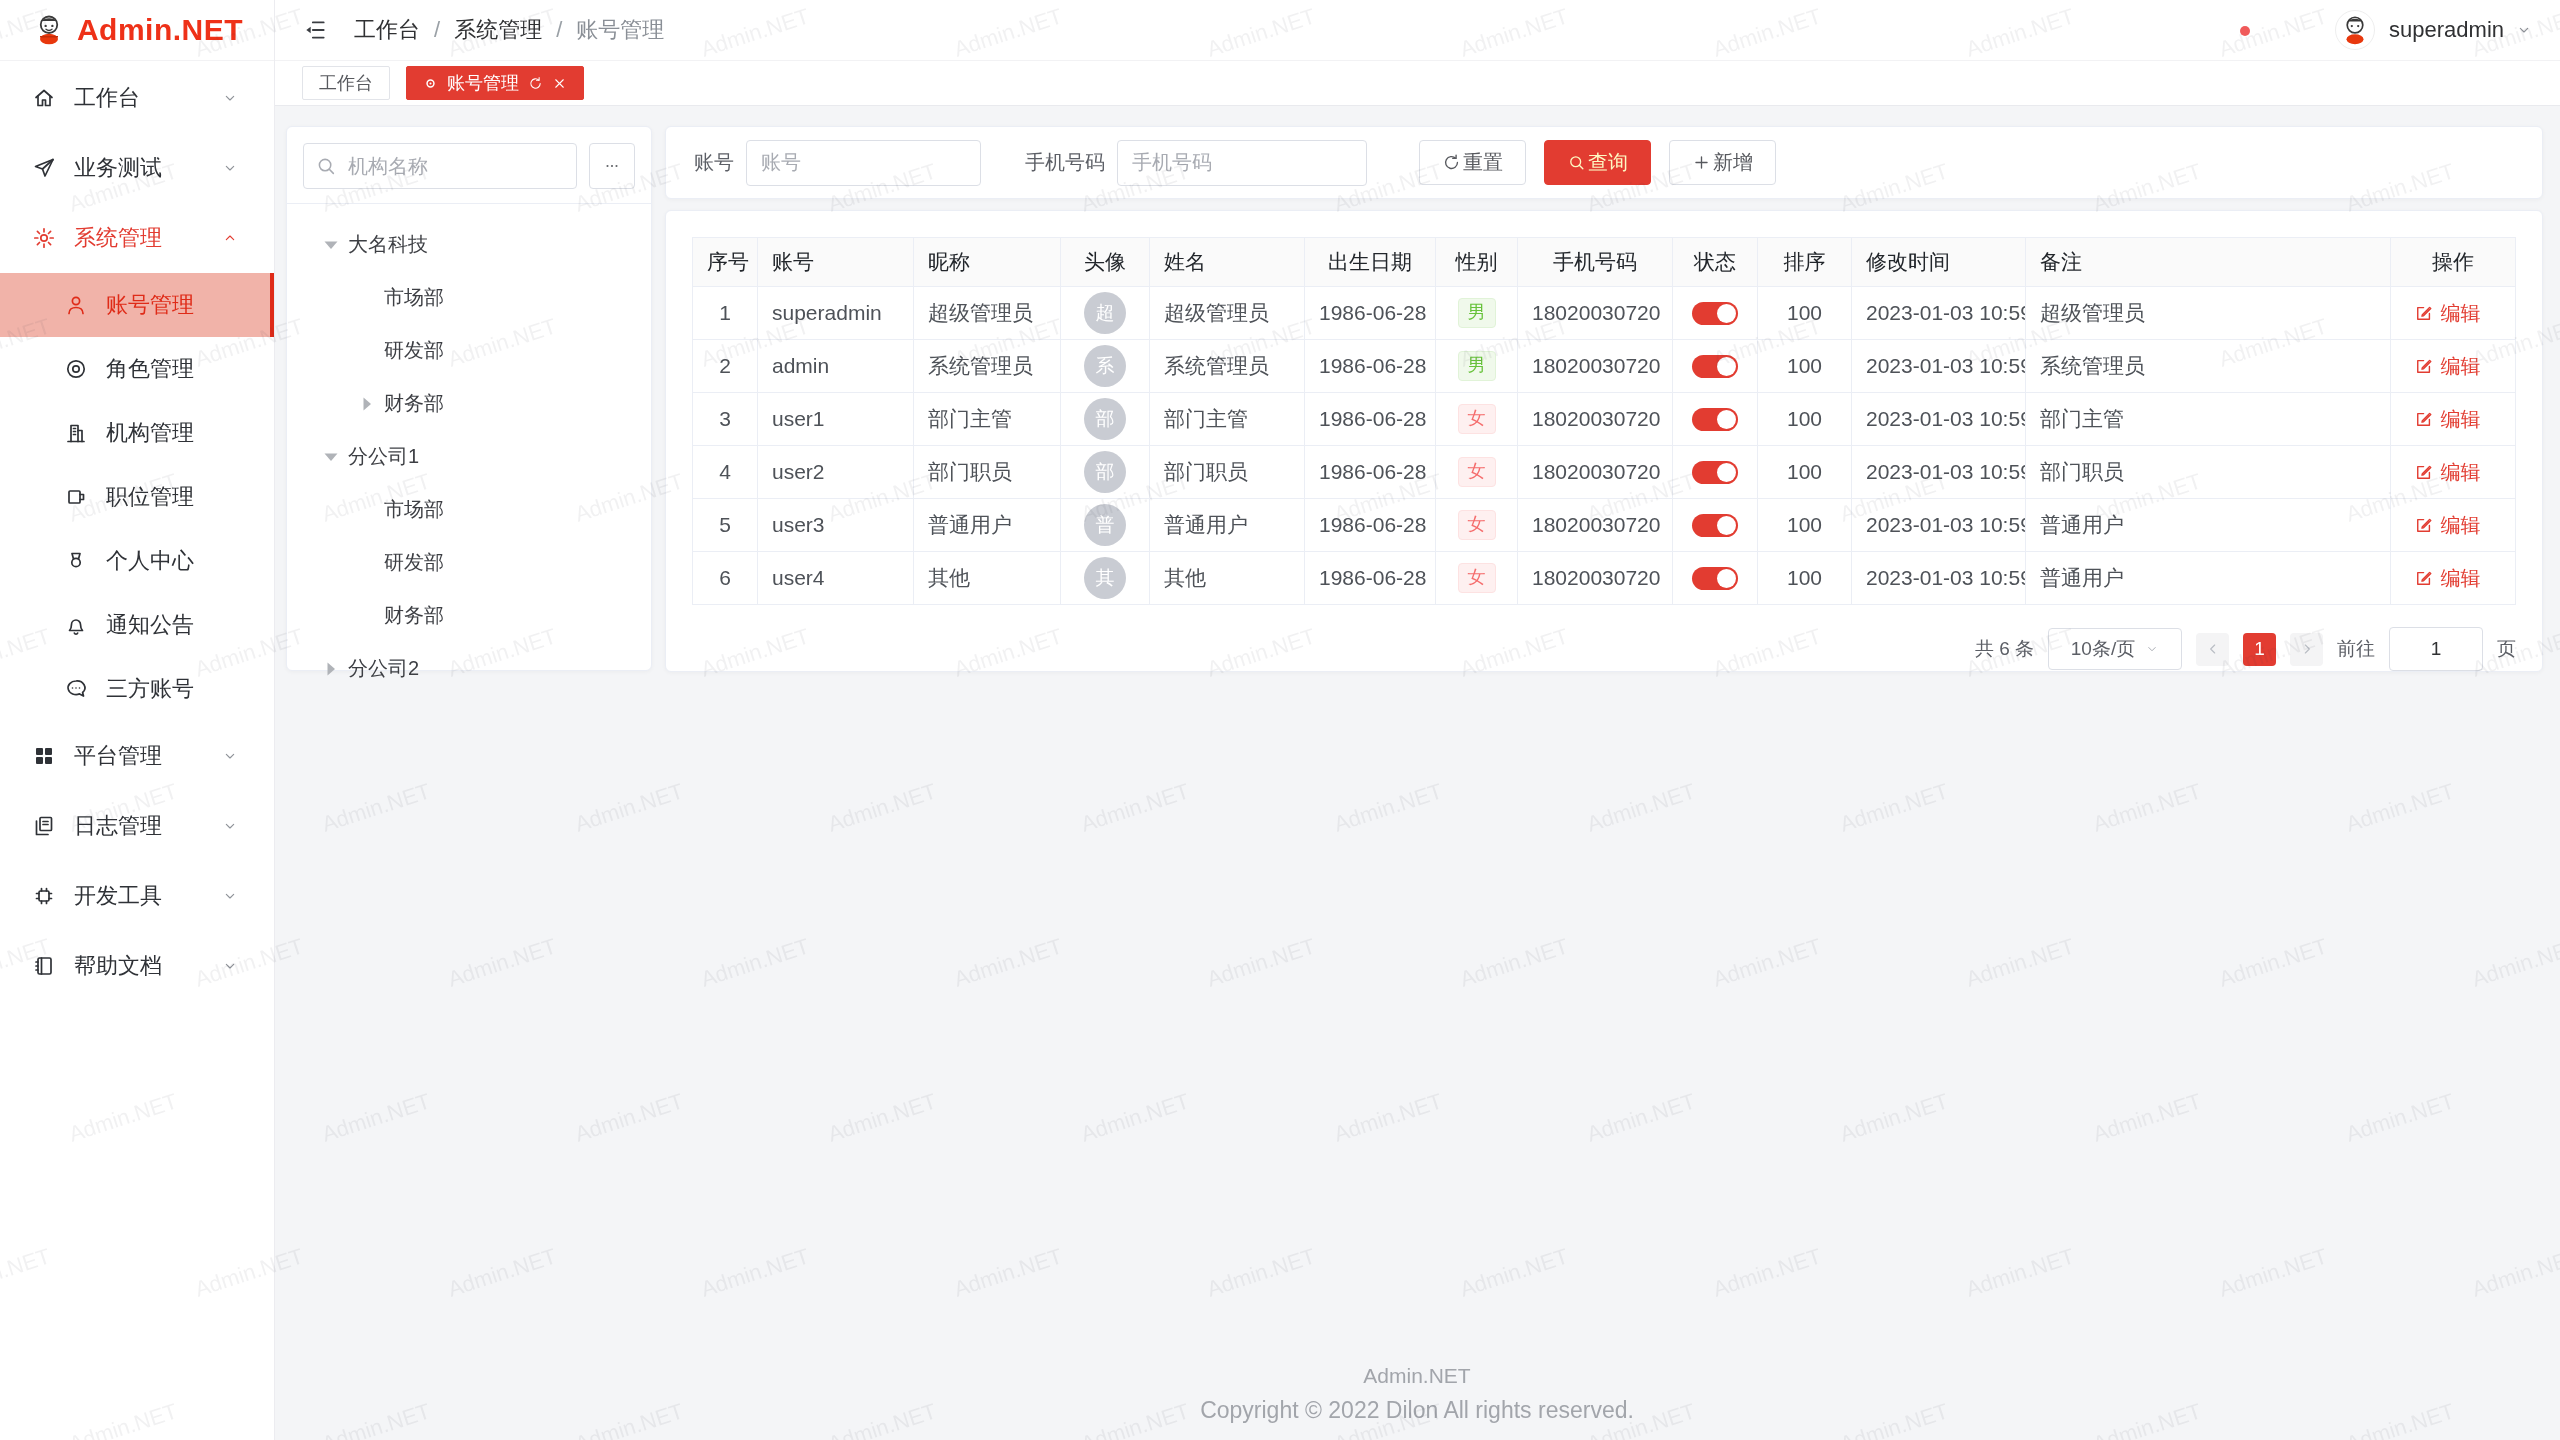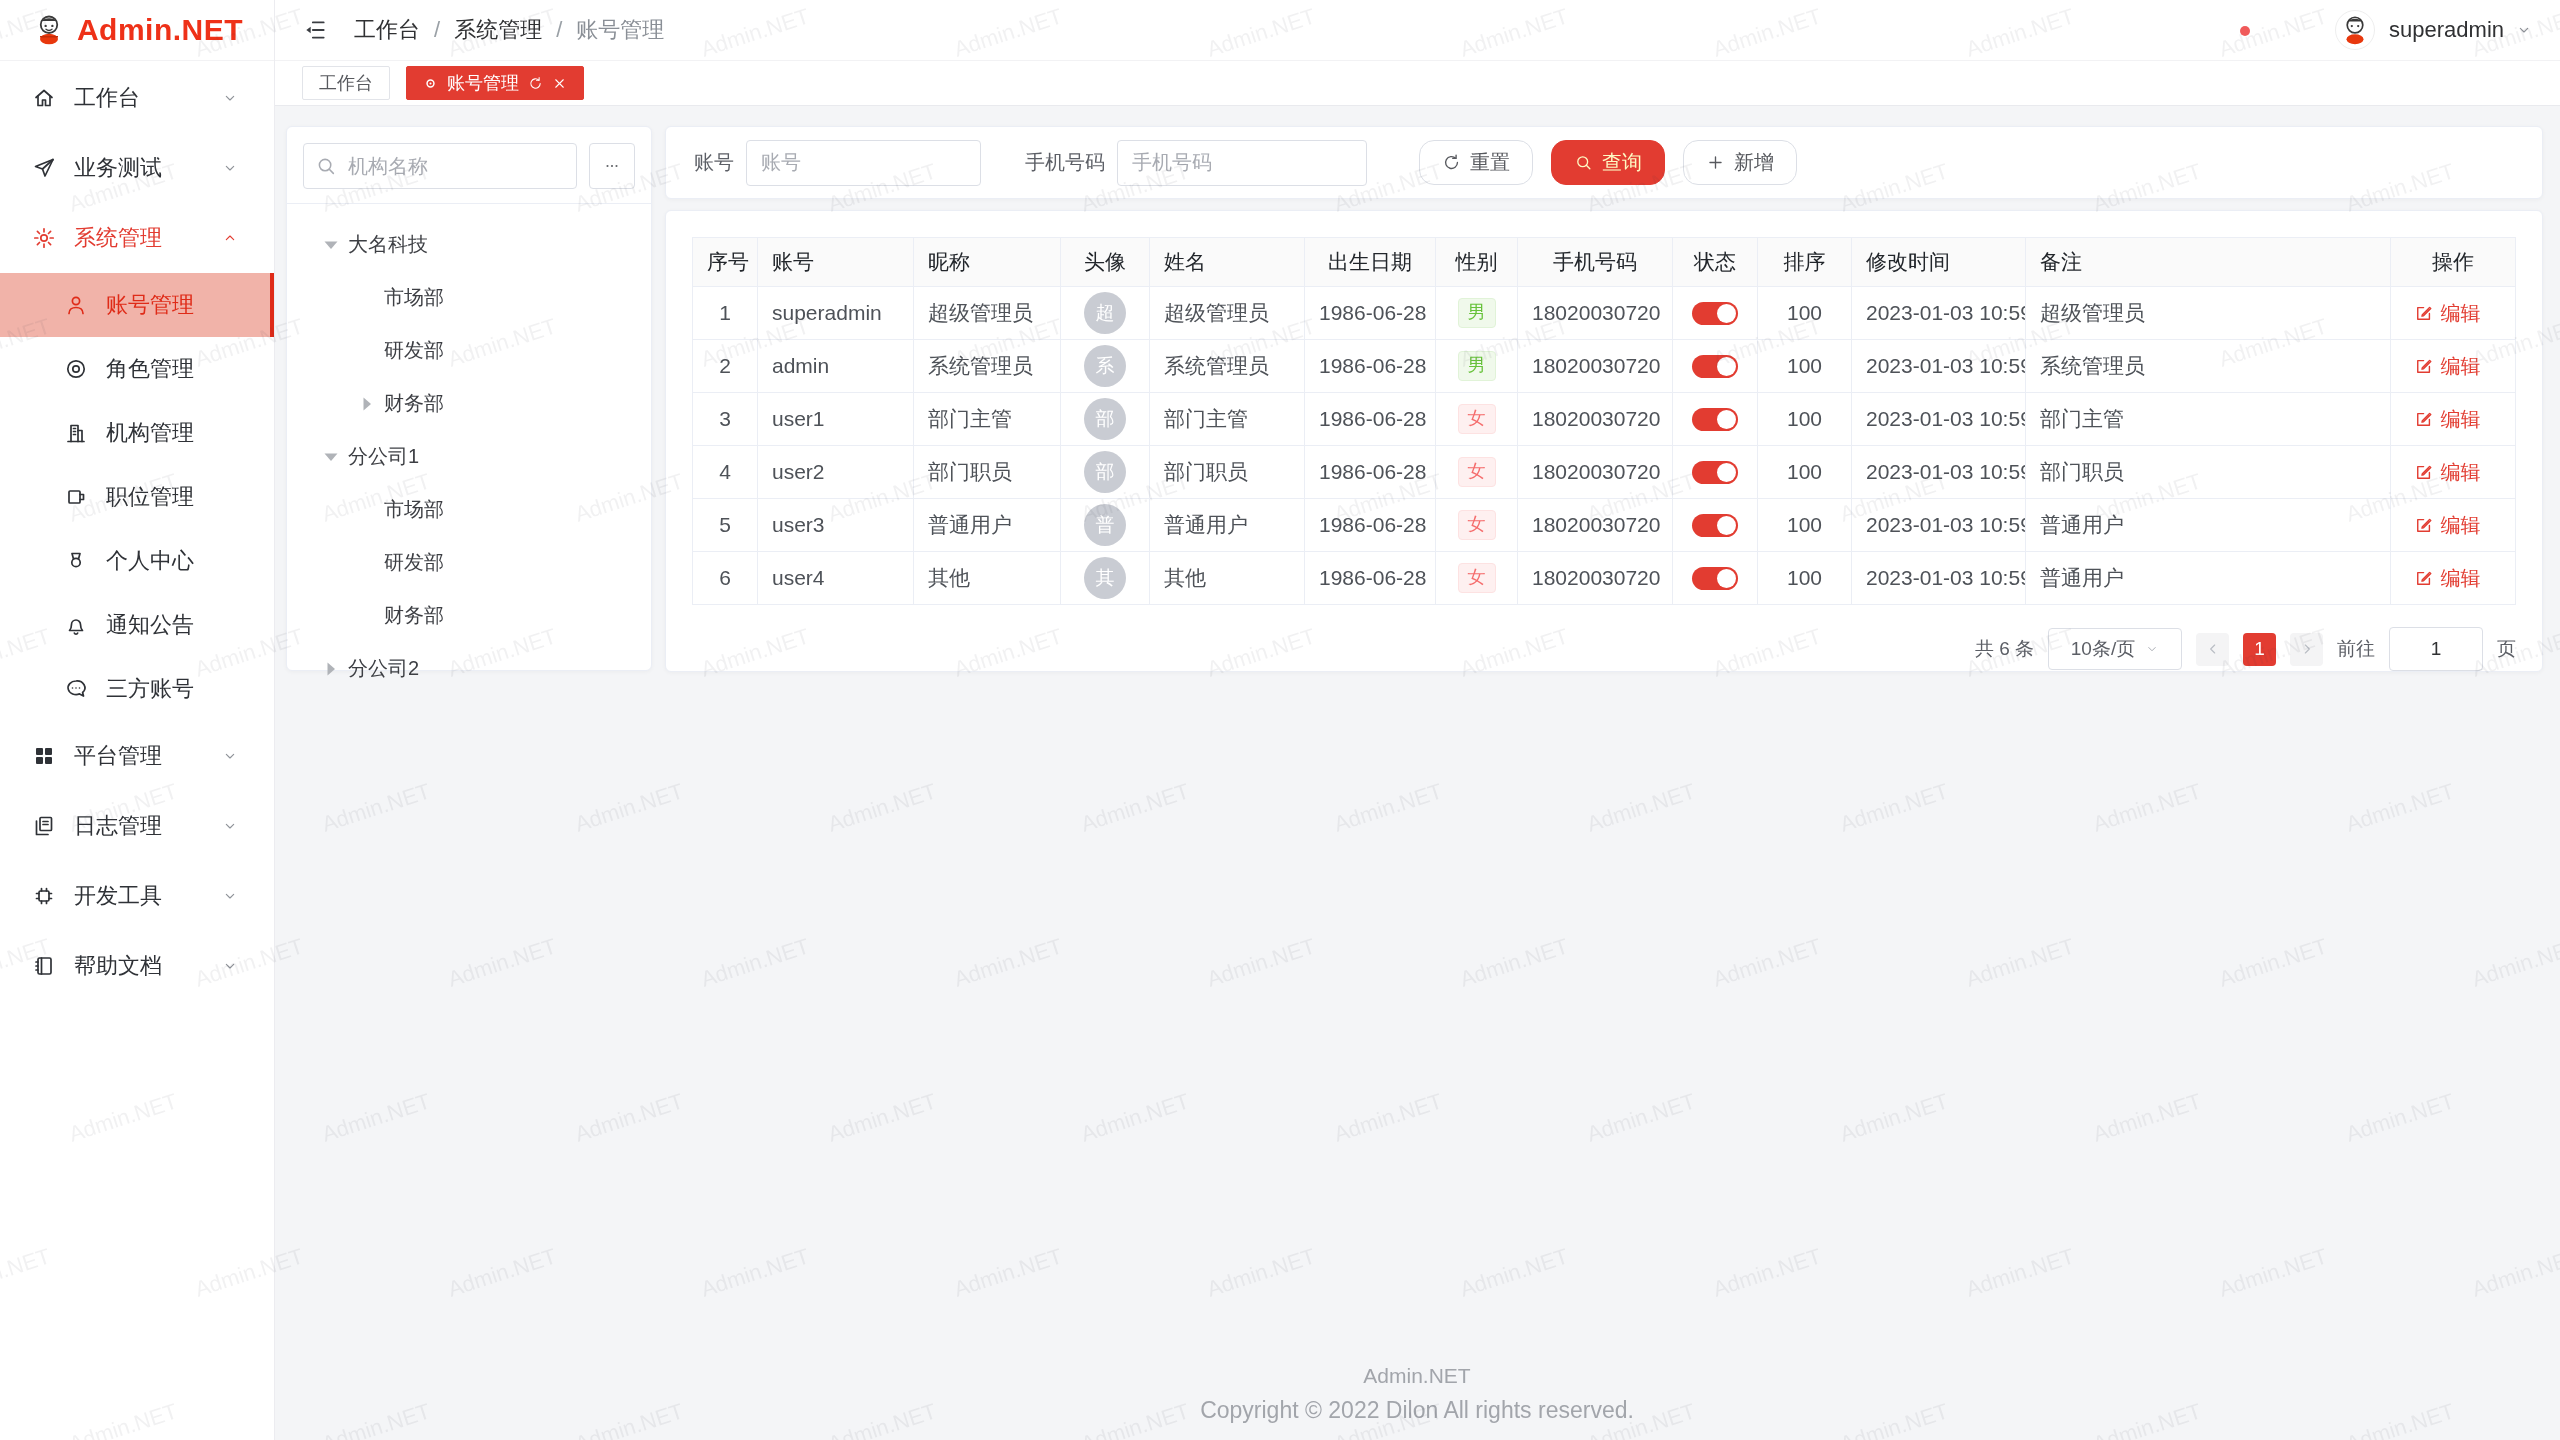--- a/index.html
+++ b/index.html
@@ -80,22 +80,22 @@
   .tree-node .caret{width:24px;margin-right:5px;display:inline-flex;justify-content:center;
     font-size:14px;color:#b0b3b8;}
 
   
   .query-card{position:absolute;left:391px;top:22px;right:17px;height:73px;display:flex;
     align-items:center;padding:0 28px;box-sizing:border-box;}
   .q-label{font-size:20px;color:#5c5f66;margin-right:12px;white-space:nowrap;}
   .q-input{height:44px;border:1px solid #dcdfe6;border-radius:4px;padding:0 14px;font-size:20px;
     color:#303133;outline:none;font-family:inherit;}
   .q-input::placeholder{color:#a8abb2;}
-  .btn{height:45px;padding:0 22px;border-radius:15px;font-size:20px;display:inline-flex;
-    align-items:center;gap:9px;border:1px solid #dcdfe6;background:#fff;color:#57595e;
+  .btn{height:45px;padding:0 22px;border-radius:4px;font-size:20px;display:inline-flex;
+    align-items:center;gap:2px;border:1px solid #dcdfe6;background:#fff;color:#57595e;
     cursor:pointer;font-family:inherit;}
   .btn .ic{font-size:19px;}
   .btn-primary{background:#e23c31;border-color:#e23c31;color:#fef9c3;}
 
   
   .table-card{position:absolute;left:391px;top:106px;right:17px;height:462px;
     padding:26px 26px 0;box-sizing:border-box;}
   table{width:100%;border-collapse:collapse;table-layout:fixed;font-size:21px;color:#4e5258;}
   th,td{border:1px solid #ebeef5;padding:0 14px;overflow:hidden;white-space:nowrap;}
   thead th{height:48px;background:#fafafa;color:#22262b;font-weight:normal;text-align:left;}

